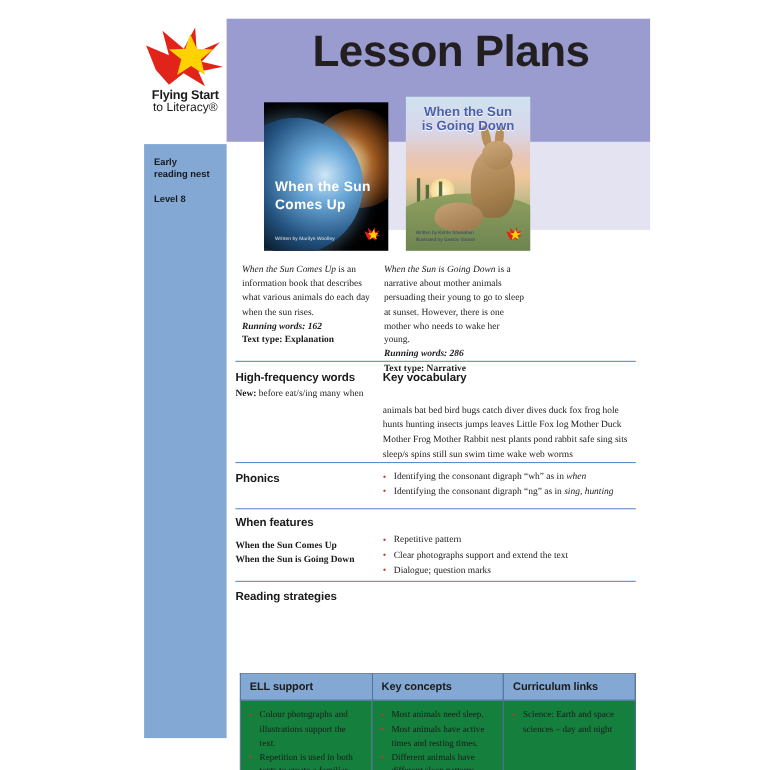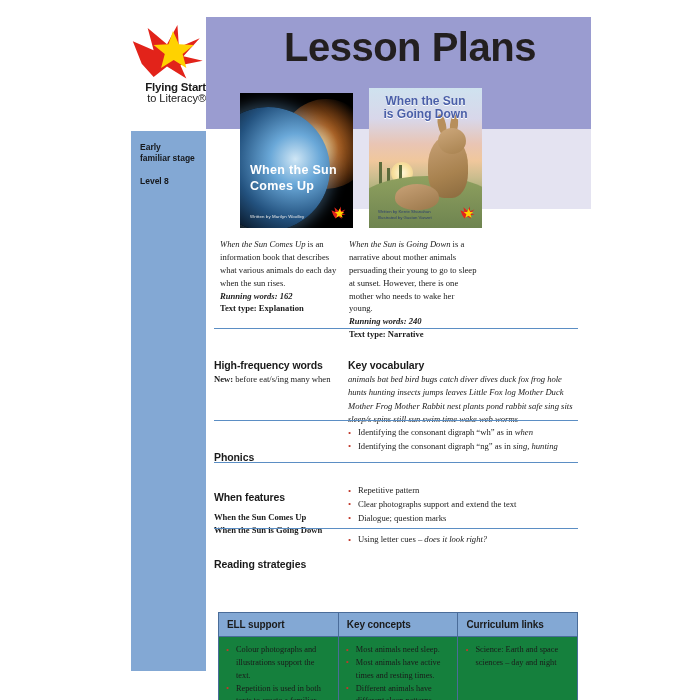--- a/index.html
+++ b/index.html
@@ -47,21 +47,21 @@
     left: 206px; top: 129px;
     width: 145px; height: 80px;
     background: #ffffff;
   }
 
   
   .logo-wrap {
     position: absolute;
     left: 131px; top: 22px;
     width: 75px; height: 100px;
-    text-align: right;
+    text-align: center;
   }
   .logo-mark { width: 75px; height: 58px; display: block; }
   .logo-title {
     font-size: 11.5px;
     font-weight: bold;
     color: #1a1a1a;
     letter-spacing: -0.2px;
     line-height: 1.05;
     margin-top: 1px;
   }
@@ -238,21 +238,20 @@
     position: absolute;
     left: 214px;
     width: 364px;
     border-top: 1.3px solid #5b8ec4;
   }
   .sect-head {
     font-size: 10.5px;
     font-weight: bold;
     color: #1a1a1a;
     letter-spacing: -0.1px;
-    margin-top: 22px;
   }
   .sub-serif {
     font-family: "Liberation Serif", serif;
     font-size: 8.6px;
     color: #1a1a1a;
     line-height: 1.55;
   }
   .sub-serif b { font-weight: bold; }
   .col-left { position: absolute; left: 0; width: 128px; }
   .col-right { position: absolute; left: 134px; width: 230px; }
@@ -322,21 +321,21 @@
     <svg class="logo-mark" viewBox="0 0 100 78">
       <path d="M14 56 L2 26 L30 38 L22 8 L48 30 L62 4 L64 34 L92 22 L70 46 L96 52 L66 58 L74 76 L48 60 L30 74 Z" fill="#e2231a"></path>
       <path d="M56 12 L64 30 L84 31 L69 43 L74 62 L57 51 L40 62 L45 43 L30 31 L50 30 Z" fill="#ffd200"></path>
     </svg>
     <div class="logo-title">Flying Start</div>
     <div class="logo-sub"><span>to Literacy</span><span>®</span></div>
   </div>
 
   <div class="sb-text sb-stage">
     <div>Early</div>
-    <div>familiar stage</div>
+    <div>reading nest</div>
   </div>
   <div class="sb-text sb-level">Level 8</div>
 
   <div class="title">Lesson Plans</div>
 
   <div class="cover cover-1">
     <div class="c1-glow"></div>
     <div class="c1-earth"></div>
     <div class="c1-title">
       <div>When the Sun</div>
@@ -375,32 +374,32 @@
     </svg>
   </div>
 
   <div class="blurb blurb-1">
     <em>When the Sun Comes Up</em><span> is an information book that describes what various animals do each day when the sun rises.</span>
     <span class="meta-i">Running words: 162</span>
     <span class="meta-b">Text type: Explanation</span>
   </div>
   <div class="blurb blurb-2">
     <em>When the Sun is Going Down</em><span> is a narrative about mother animals persuading their young to go to sleep at sunset. However, there is one mother who needs to wake her young.</span>
-    <span class="meta-i">Running words: 240</span>
+    <span class="meta-i">Running words: 286</span>
     <span class="meta-b">Text type: Narrative</span>
   </div>
 
   <div class="sect" style="top:328px;height:92px;">
     <div class="col-left" style="top:8px;">
       <div class="sect-head">High-frequency words</div>
       <div class="sub-serif" style="margin-top:2px;"><b>New:</b><span> before eat/s/ing many when</span></div>
     </div>
     <div class="col-right" style="top:8px;">
       <div class="sect-head">Key vocabulary</div>
-      <div class="sub-serif" style="margin-top:2px;font-style:italic;">animals bat bed bird bugs catch diver dives duck fox frog hole hunts hunting insects jumps leaves Little Fox log Mother Duck Mother Frog Mother Rabbit nest plants pond rabbit safe sing sits sleep/s spins still sun swim time wake web worms</div>
+      <div class="sub-serif" style="margin-top:17px;">animals bat bed bird bugs catch diver dives duck fox frog hole hunts hunting insects jumps leaves Little Fox log Mother Duck Mother Frog Mother Rabbit nest plants pond rabbit safe sing sits sleep/s spins still sun swim time wake web worms</div>
     </div>
   </div>
 
   <div class="sect" style="top:420px;height:42px;">
     <div class="col-left" style="top:8px;">
       <div class="sect-head">Phonics</div>
     </div>
     <div class="col-right" style="top:5px;">
       <ul class="bullets">
         <li><span>Identifying the consonant digraph “wh” as in </span><em>when</em></li>
@@ -425,21 +424,20 @@
       </ul>
     </div>
   </div>
 
   <div class="sect" style="top:528px;height:36px;">
     <div class="col-left" style="top:7px;">
       <div class="sect-head">Reading strategies</div>
     </div>
     <div class="col-right" style="top:4px;">
       <ul class="bullets">
-        <li><span>Using letter cues  –  </span><em>does it look right?</em></li>
       </ul>
     </div>
   </div>
 
   <table class="tbl">
     <tbody>
         <tr>
       <th style="width:33.4%">ELL support</th>
       <th style="width:33.3%">Key concepts</th>
       <th style="width:33.3%">Curriculum links</th>

